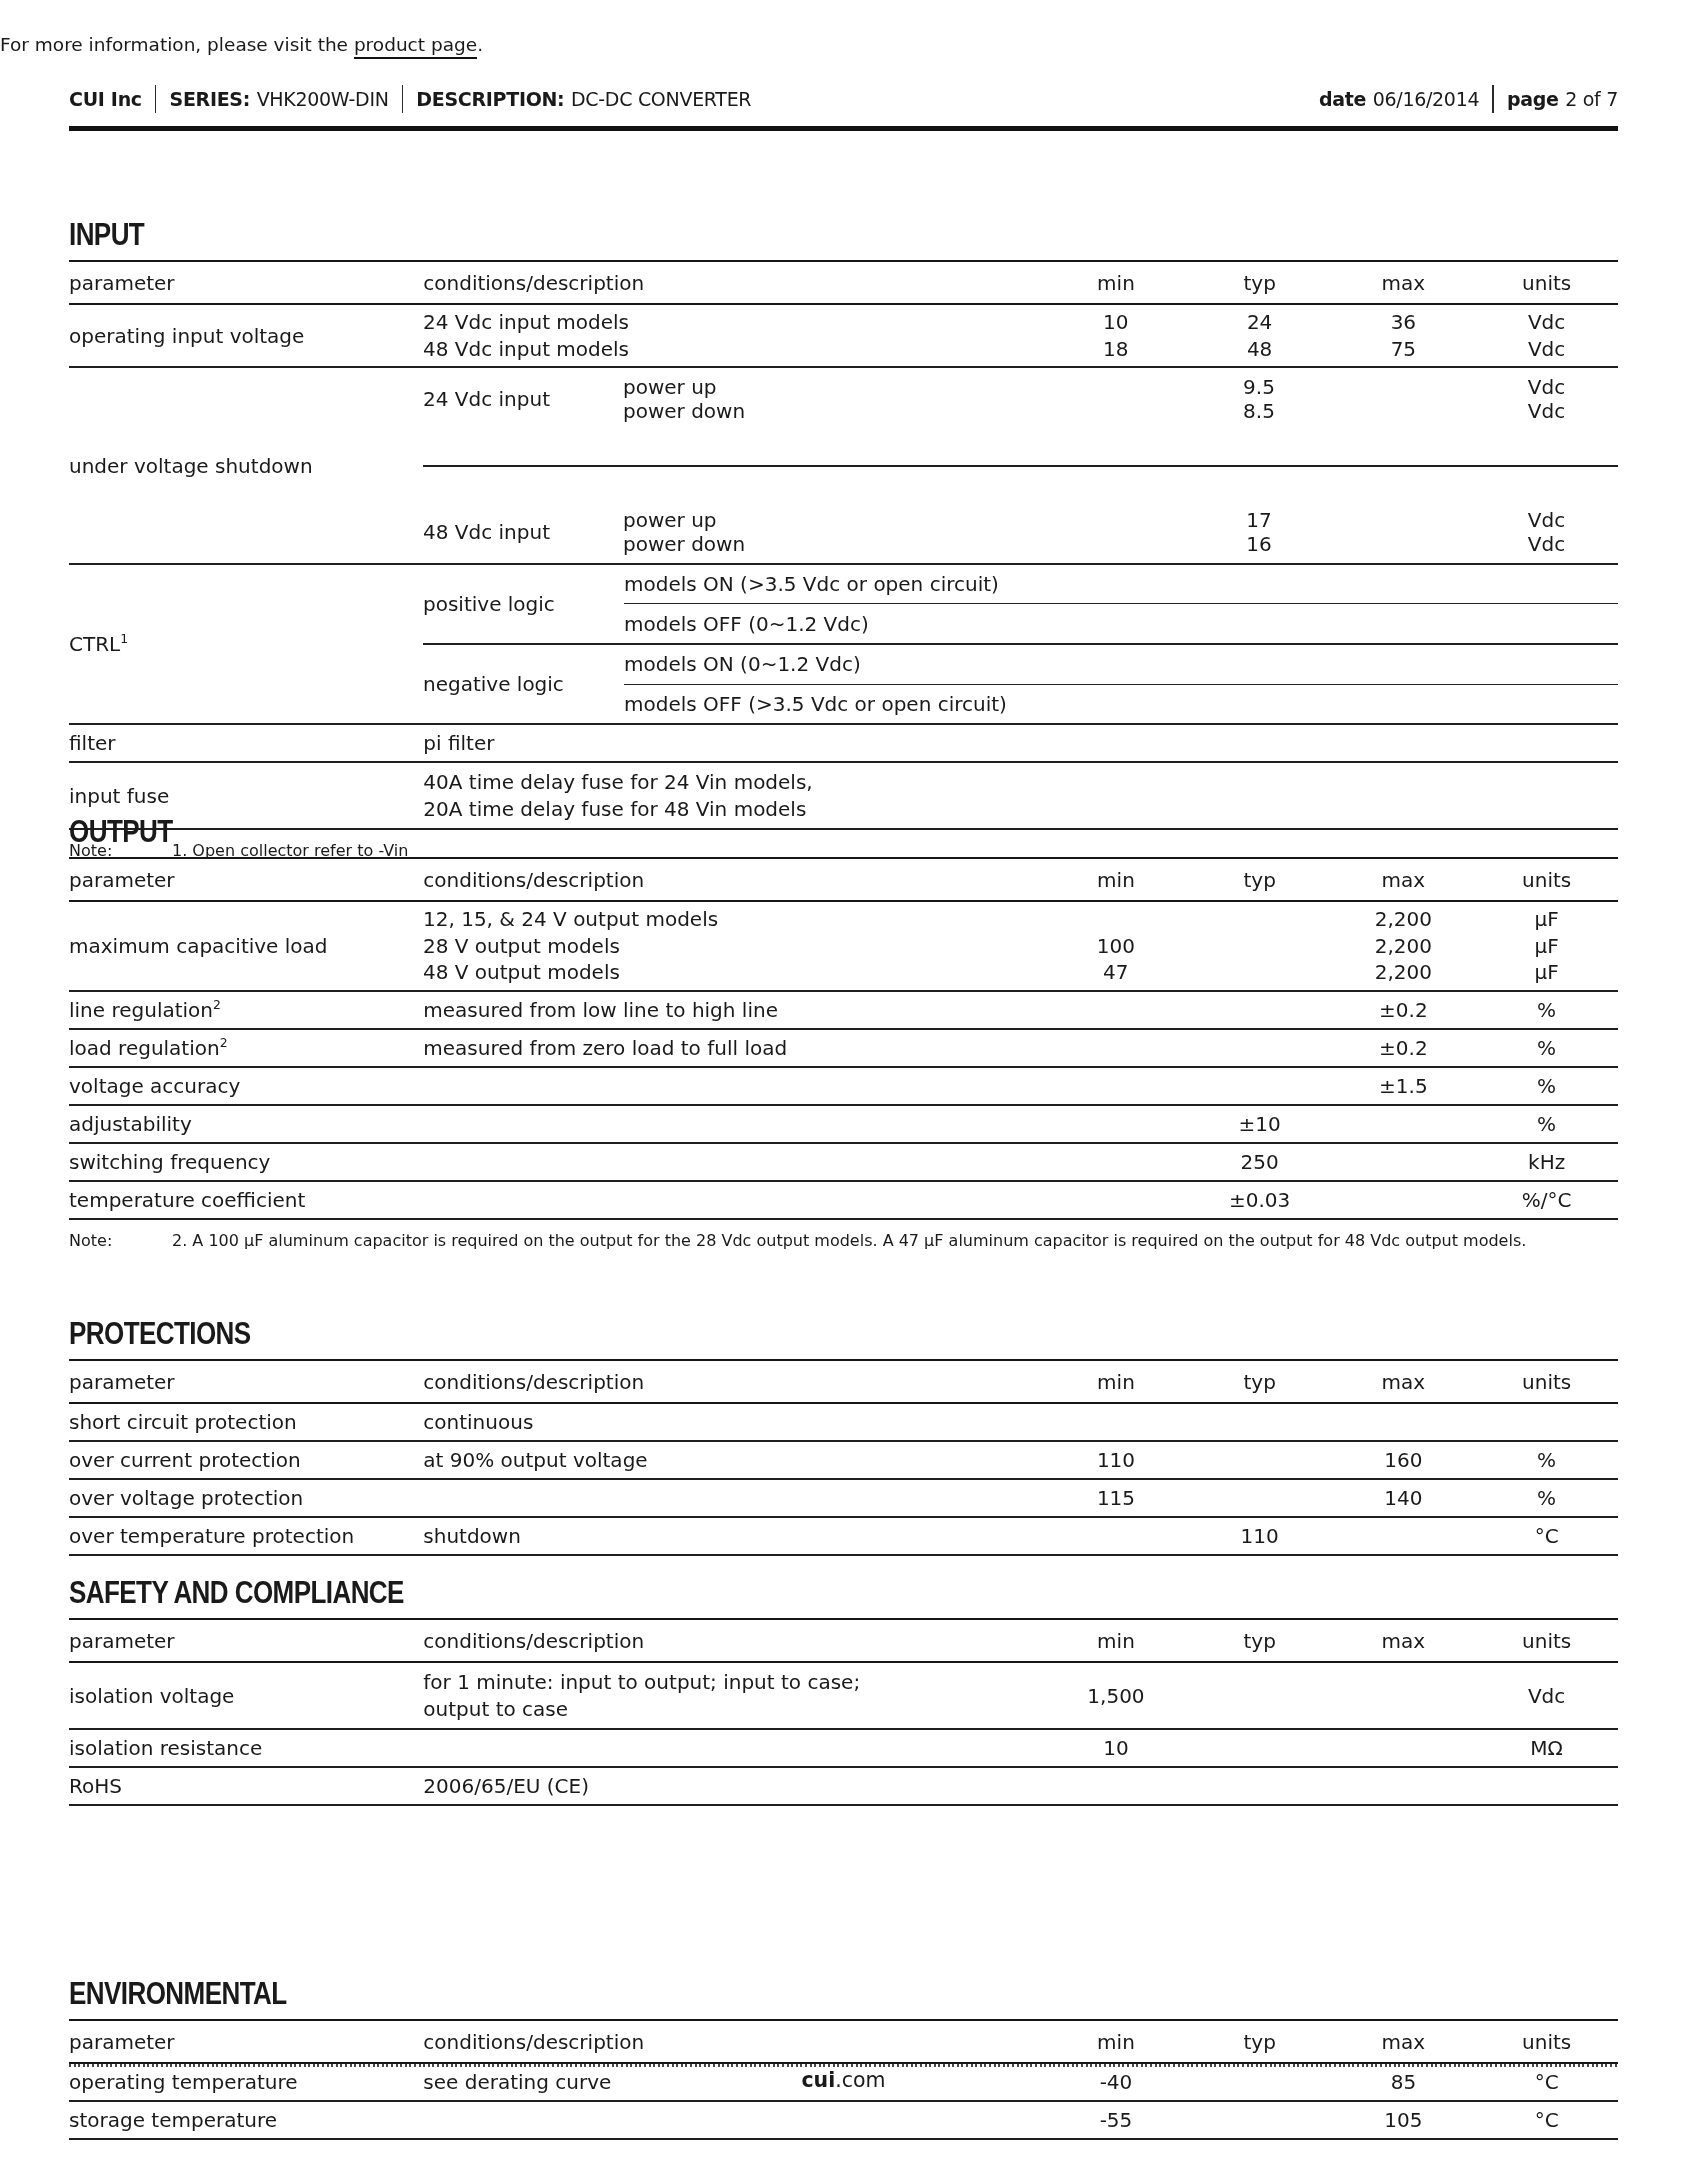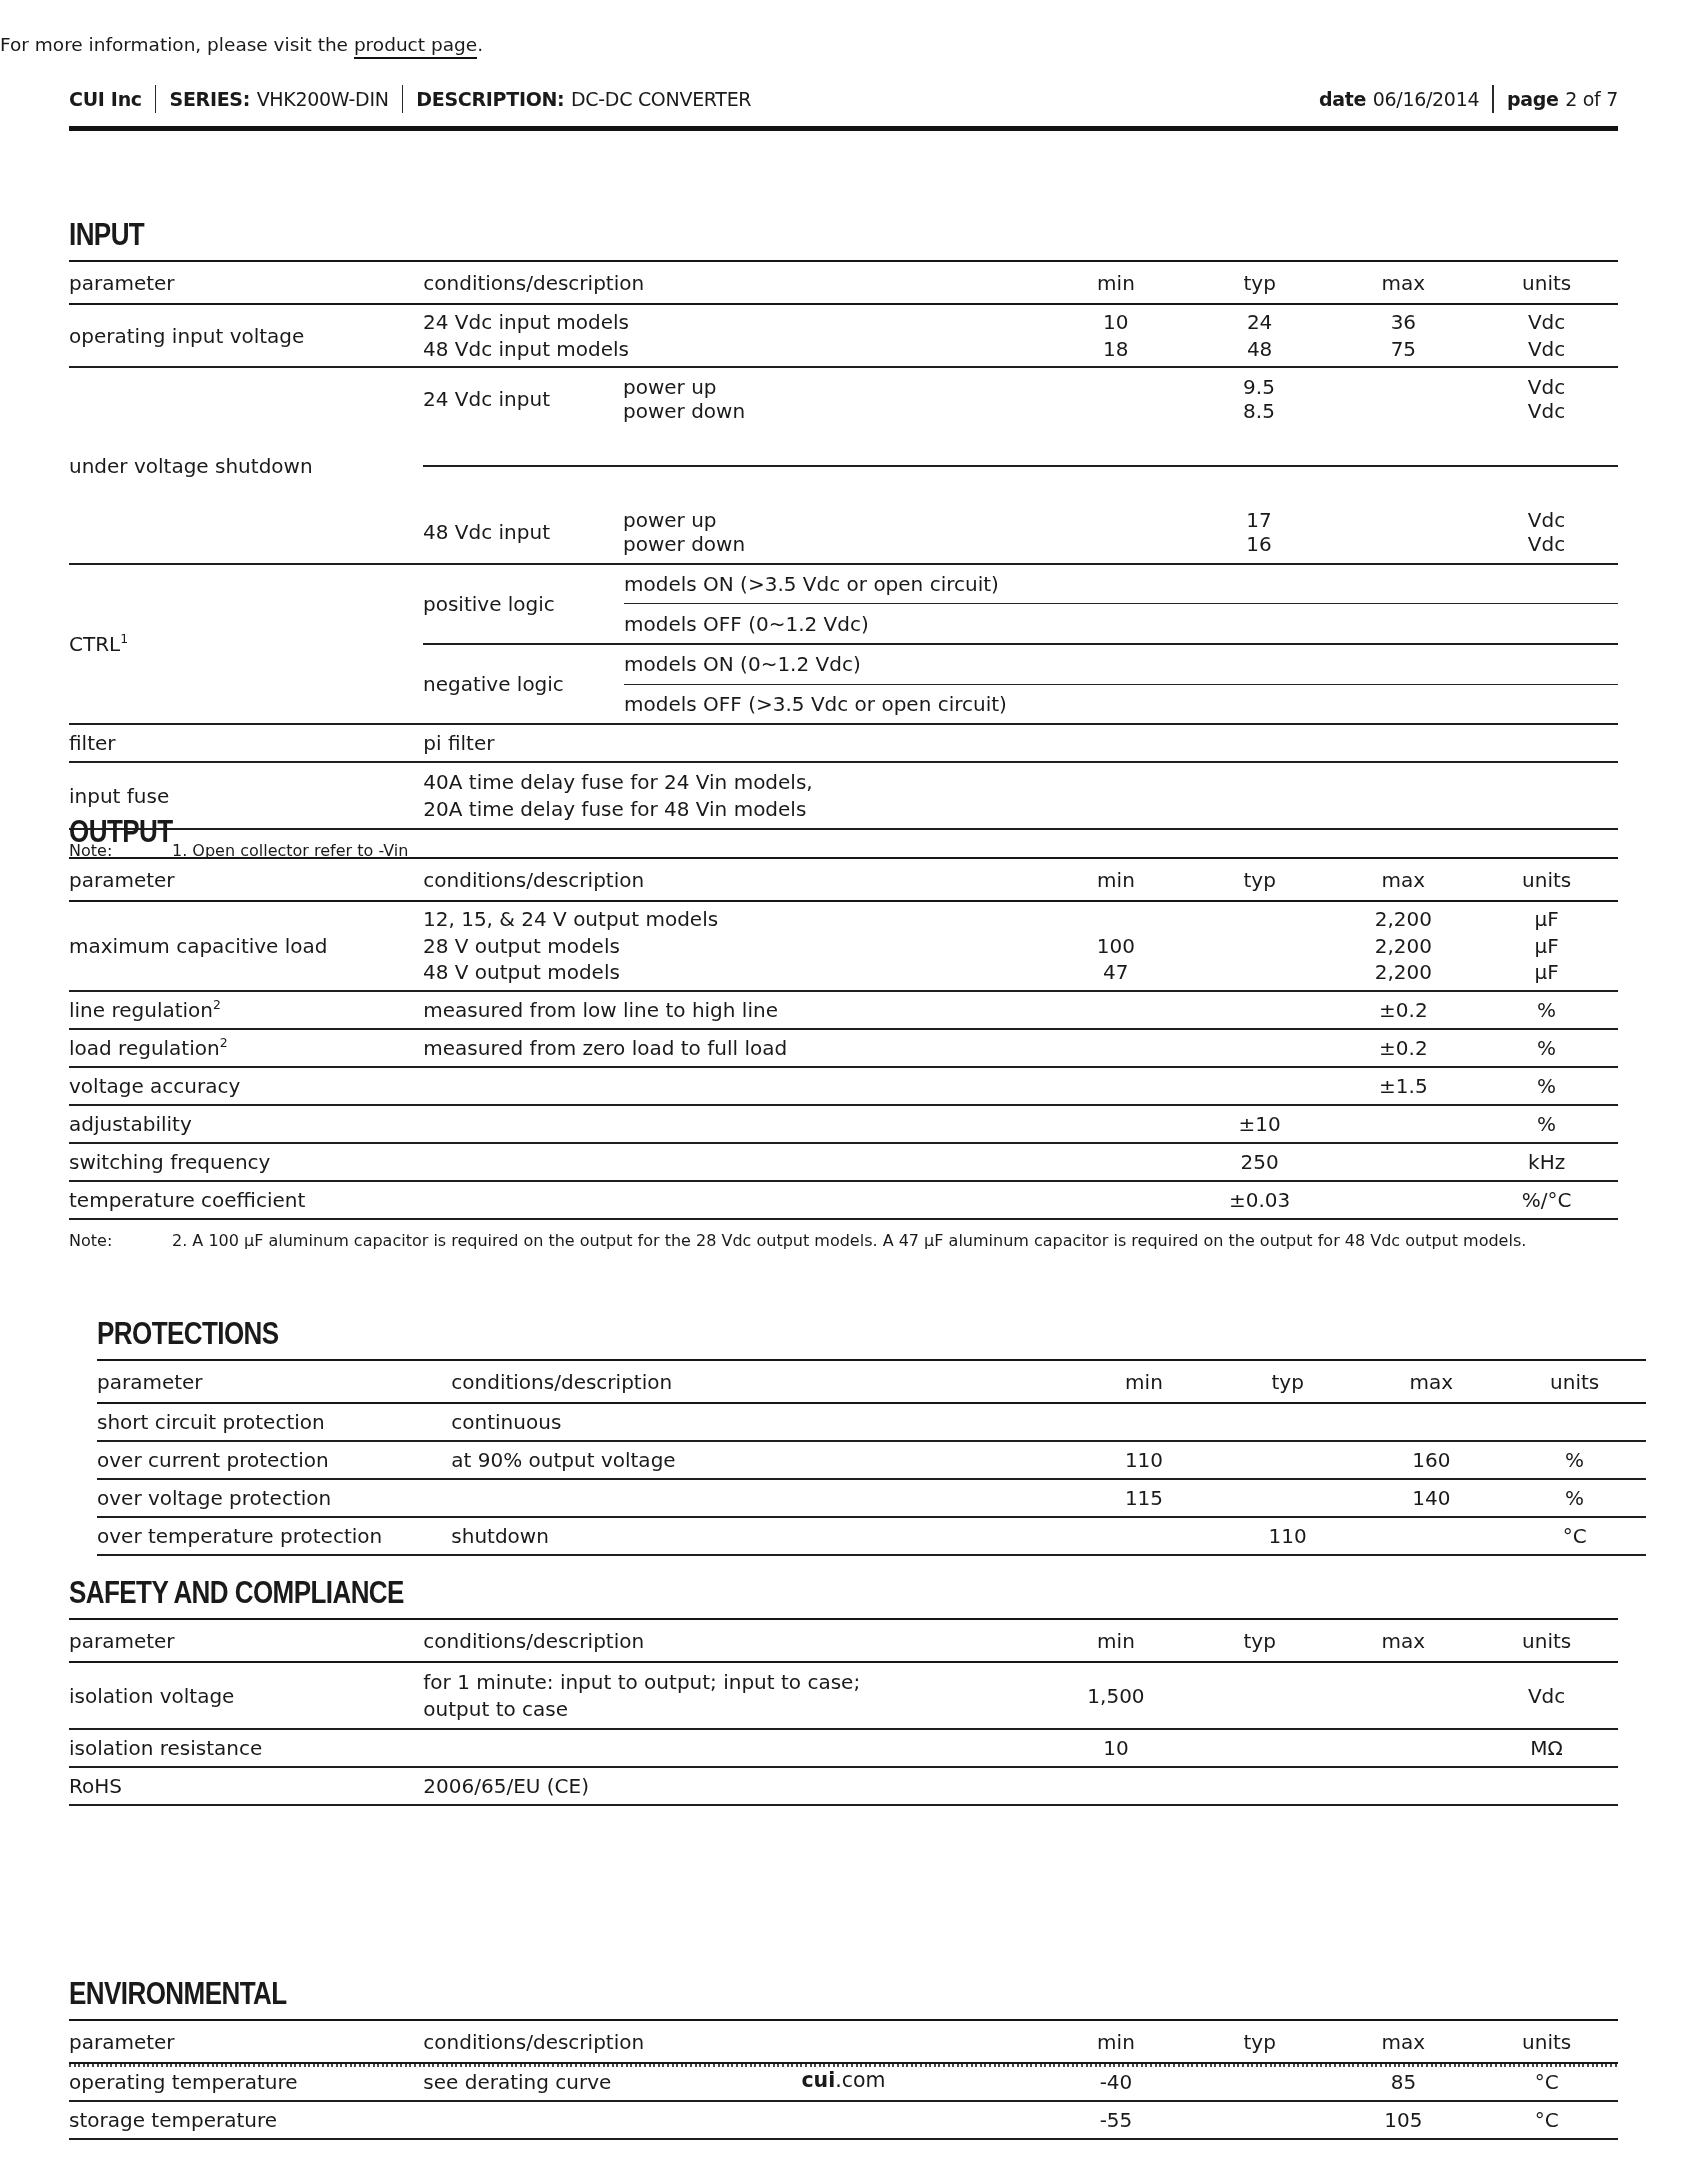--- a/index.html
+++ b/index.html
@@ -18,21 +18,21 @@
     justify-content:space-between;align-items:center;font-size:19px;letter-spacing:-0.3px;}
   .dh-group{display:flex;align-items:center;justify-content:space-between;}
   .vsep{display:inline-block;width:1.3px;height:28px;background:#2a2a2a;margin:0 13.2px;}
   .lbl-gap{display:inline-block;width:6.6px;}
   .header-rule{position:absolute;top:126px;left:69px;width:1549px;height:4.6px;background:#121212;}
 
   
   .section{position:absolute;left:69px;width:1549px;}
   #sec-input{top:218px;}
   #sec-output{top:815px;}
-  #sec-protections{top:1317px;margin-left:28px;}
+  #sec-protections{top:1317px;}
   #sec-safety{top:1576px;}
   #sec-environmental{top:1929px;margin-top:48px;}
   .sec-title{font-family:"Liberation Sans",sans-serif;font-size:31px;font-weight:800;
     letter-spacing:-0.7px;transform:scaleX(0.84);transform-origin:left center;
     height:33px;line-height:33px;margin:0 0 9.3px 0;white-space:nowrap;}
 
   
   .tbl{width:1549px;border-top:2.6px solid #161616;box-sizing:border-box;}
   .hrow{display:flex;border-bottom:2.6px solid #161616;font-weight:normal;}
   .hrow > div{padding:8.6px 0;line-height:24px;}

